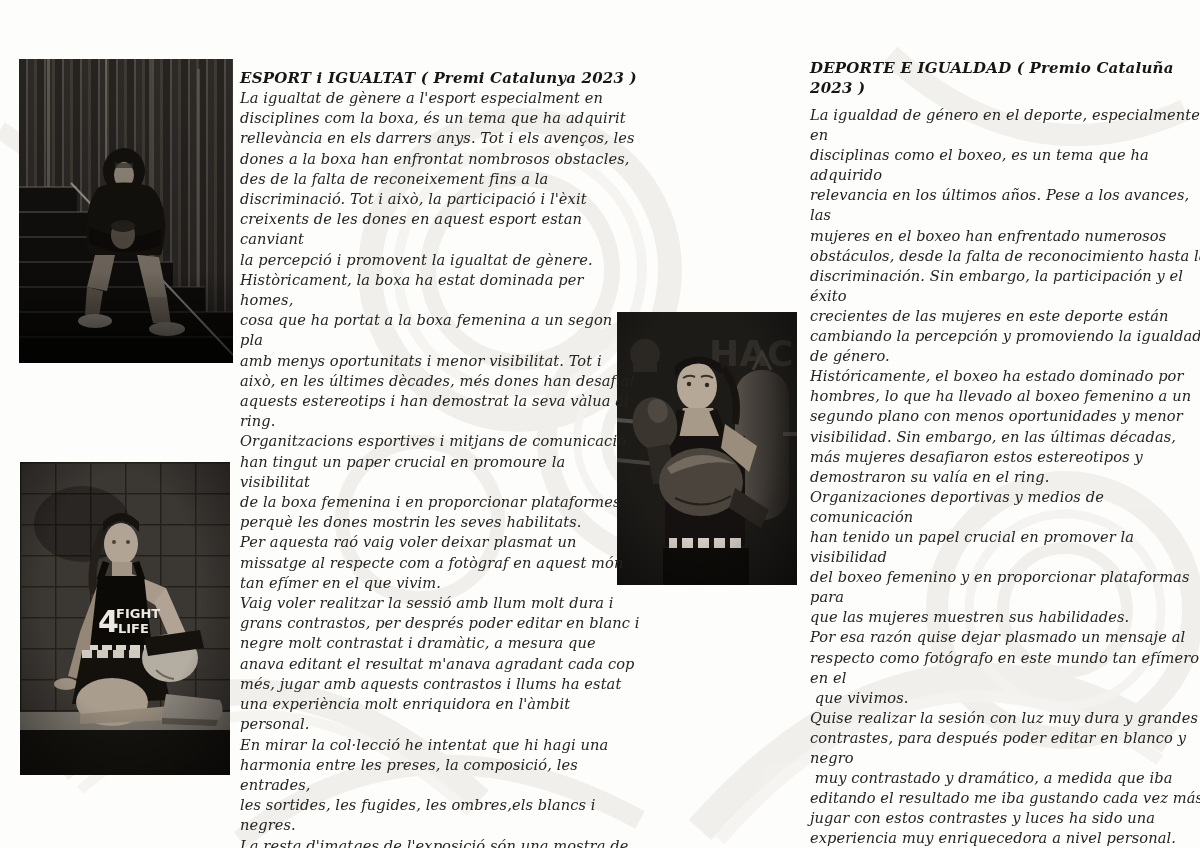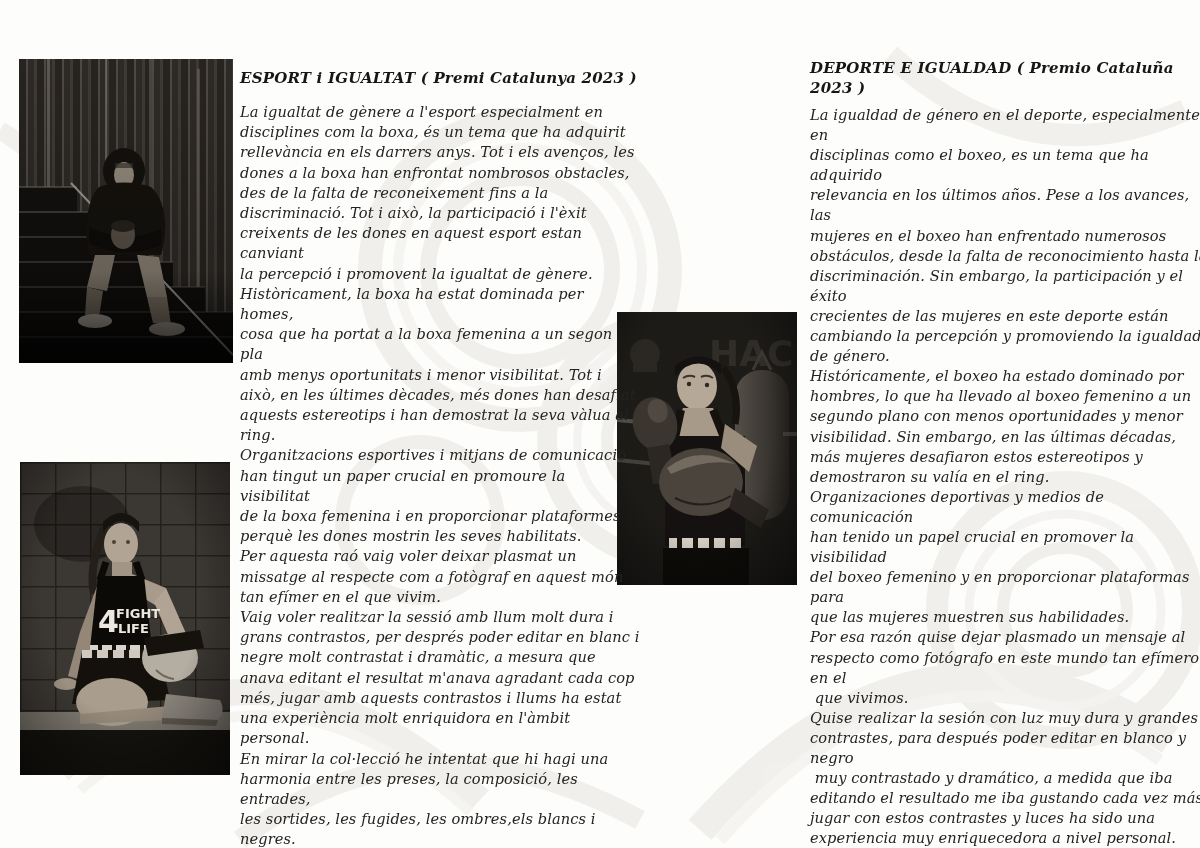--- a/index.html
+++ b/index.html
@@ -14,21 +14,21 @@
   .photo-stairs{left:19px;top:59px;width:214px;height:304px;}
   .photo-locker{left:20px;top:462px;width:210px;height:313px;}
   .photo-ring{left:617px;top:312px;width:180px;height:273px;}
   .col{position:absolute;font-style:italic;}
   .col-left{left:240px;top:68px;width:400px;}
   .col-right{left:810px;top:58px;width:400px;}
   .col h1{
     font-size:15px;line-height:20px;margin:0;font-weight:bold;font-style:italic;
     letter-spacing:0.2px;color:#171614;
   }
-  .col-left h1{margin-bottom:14px;}
+  .col-left h1{}
   .col-right h1{margin-bottom:7px;}
   .body-text{
     white-space:pre-wrap;font-size:14.6px;color:#242320;letter-spacing:0.1px;
   }
   .col-left .body-text{line-height:20.2px;}
   .col-right .body-text{line-height:20.1px;}
 </style>
 </head>
 <body>
 

